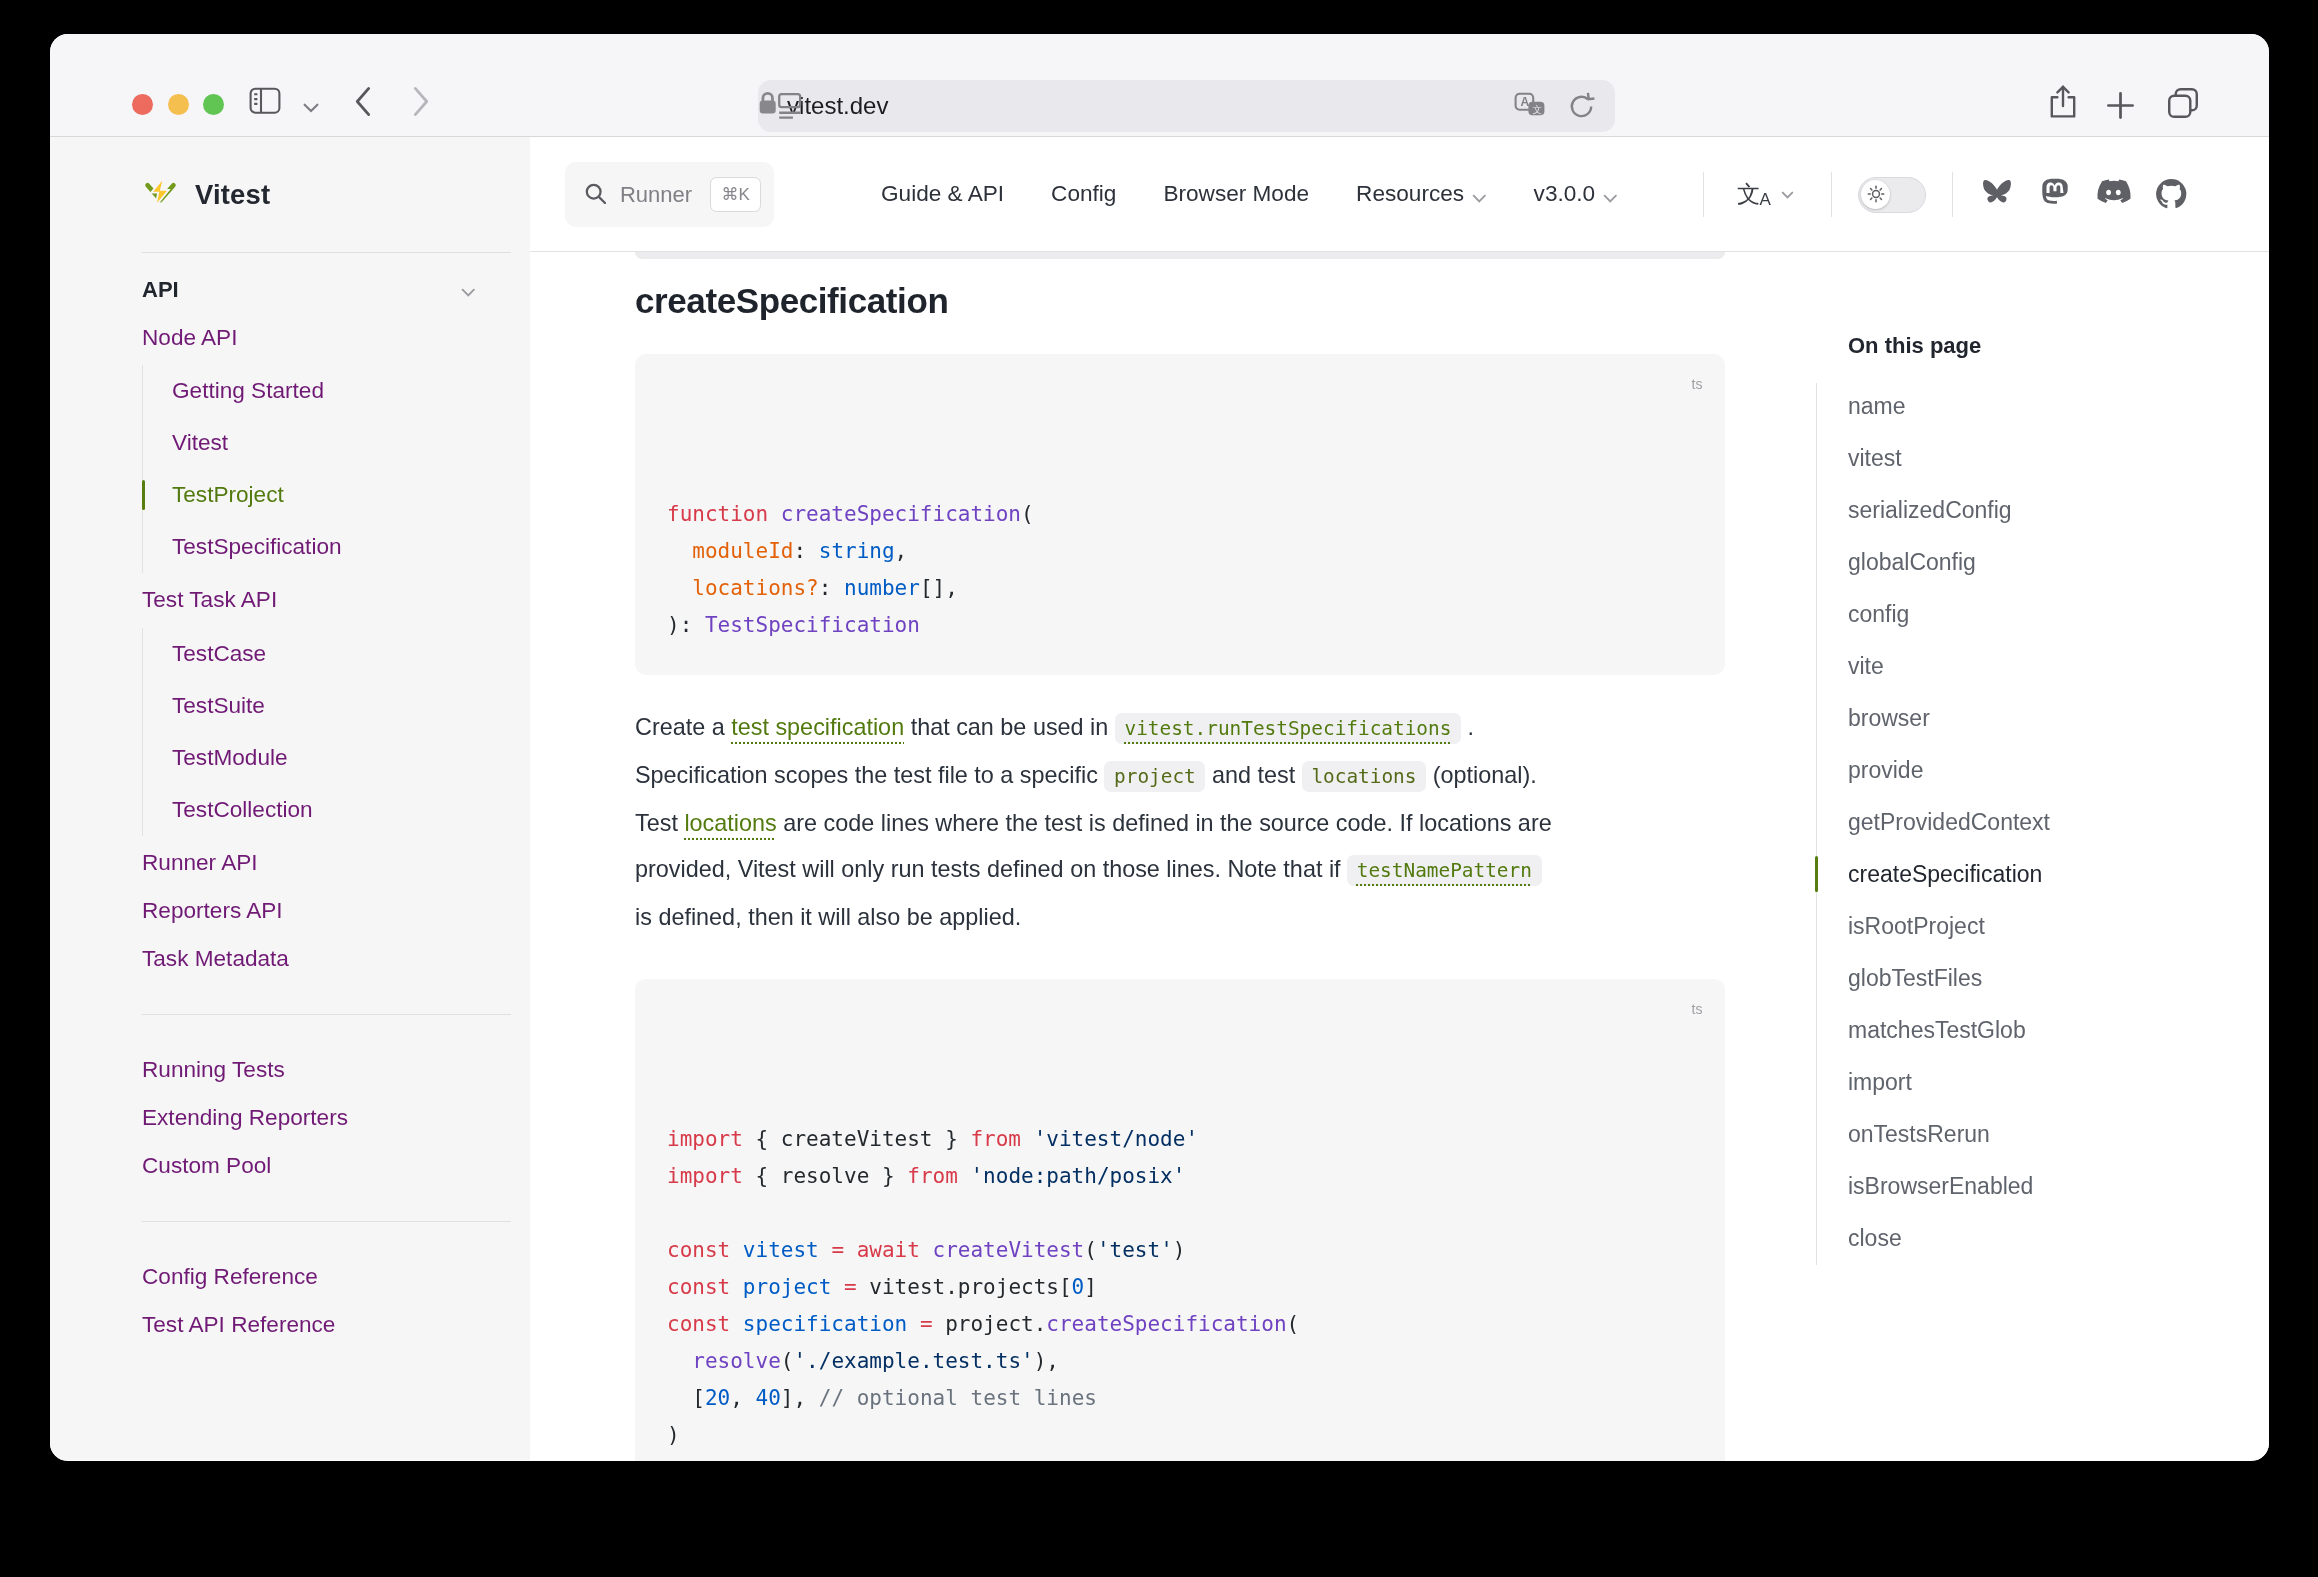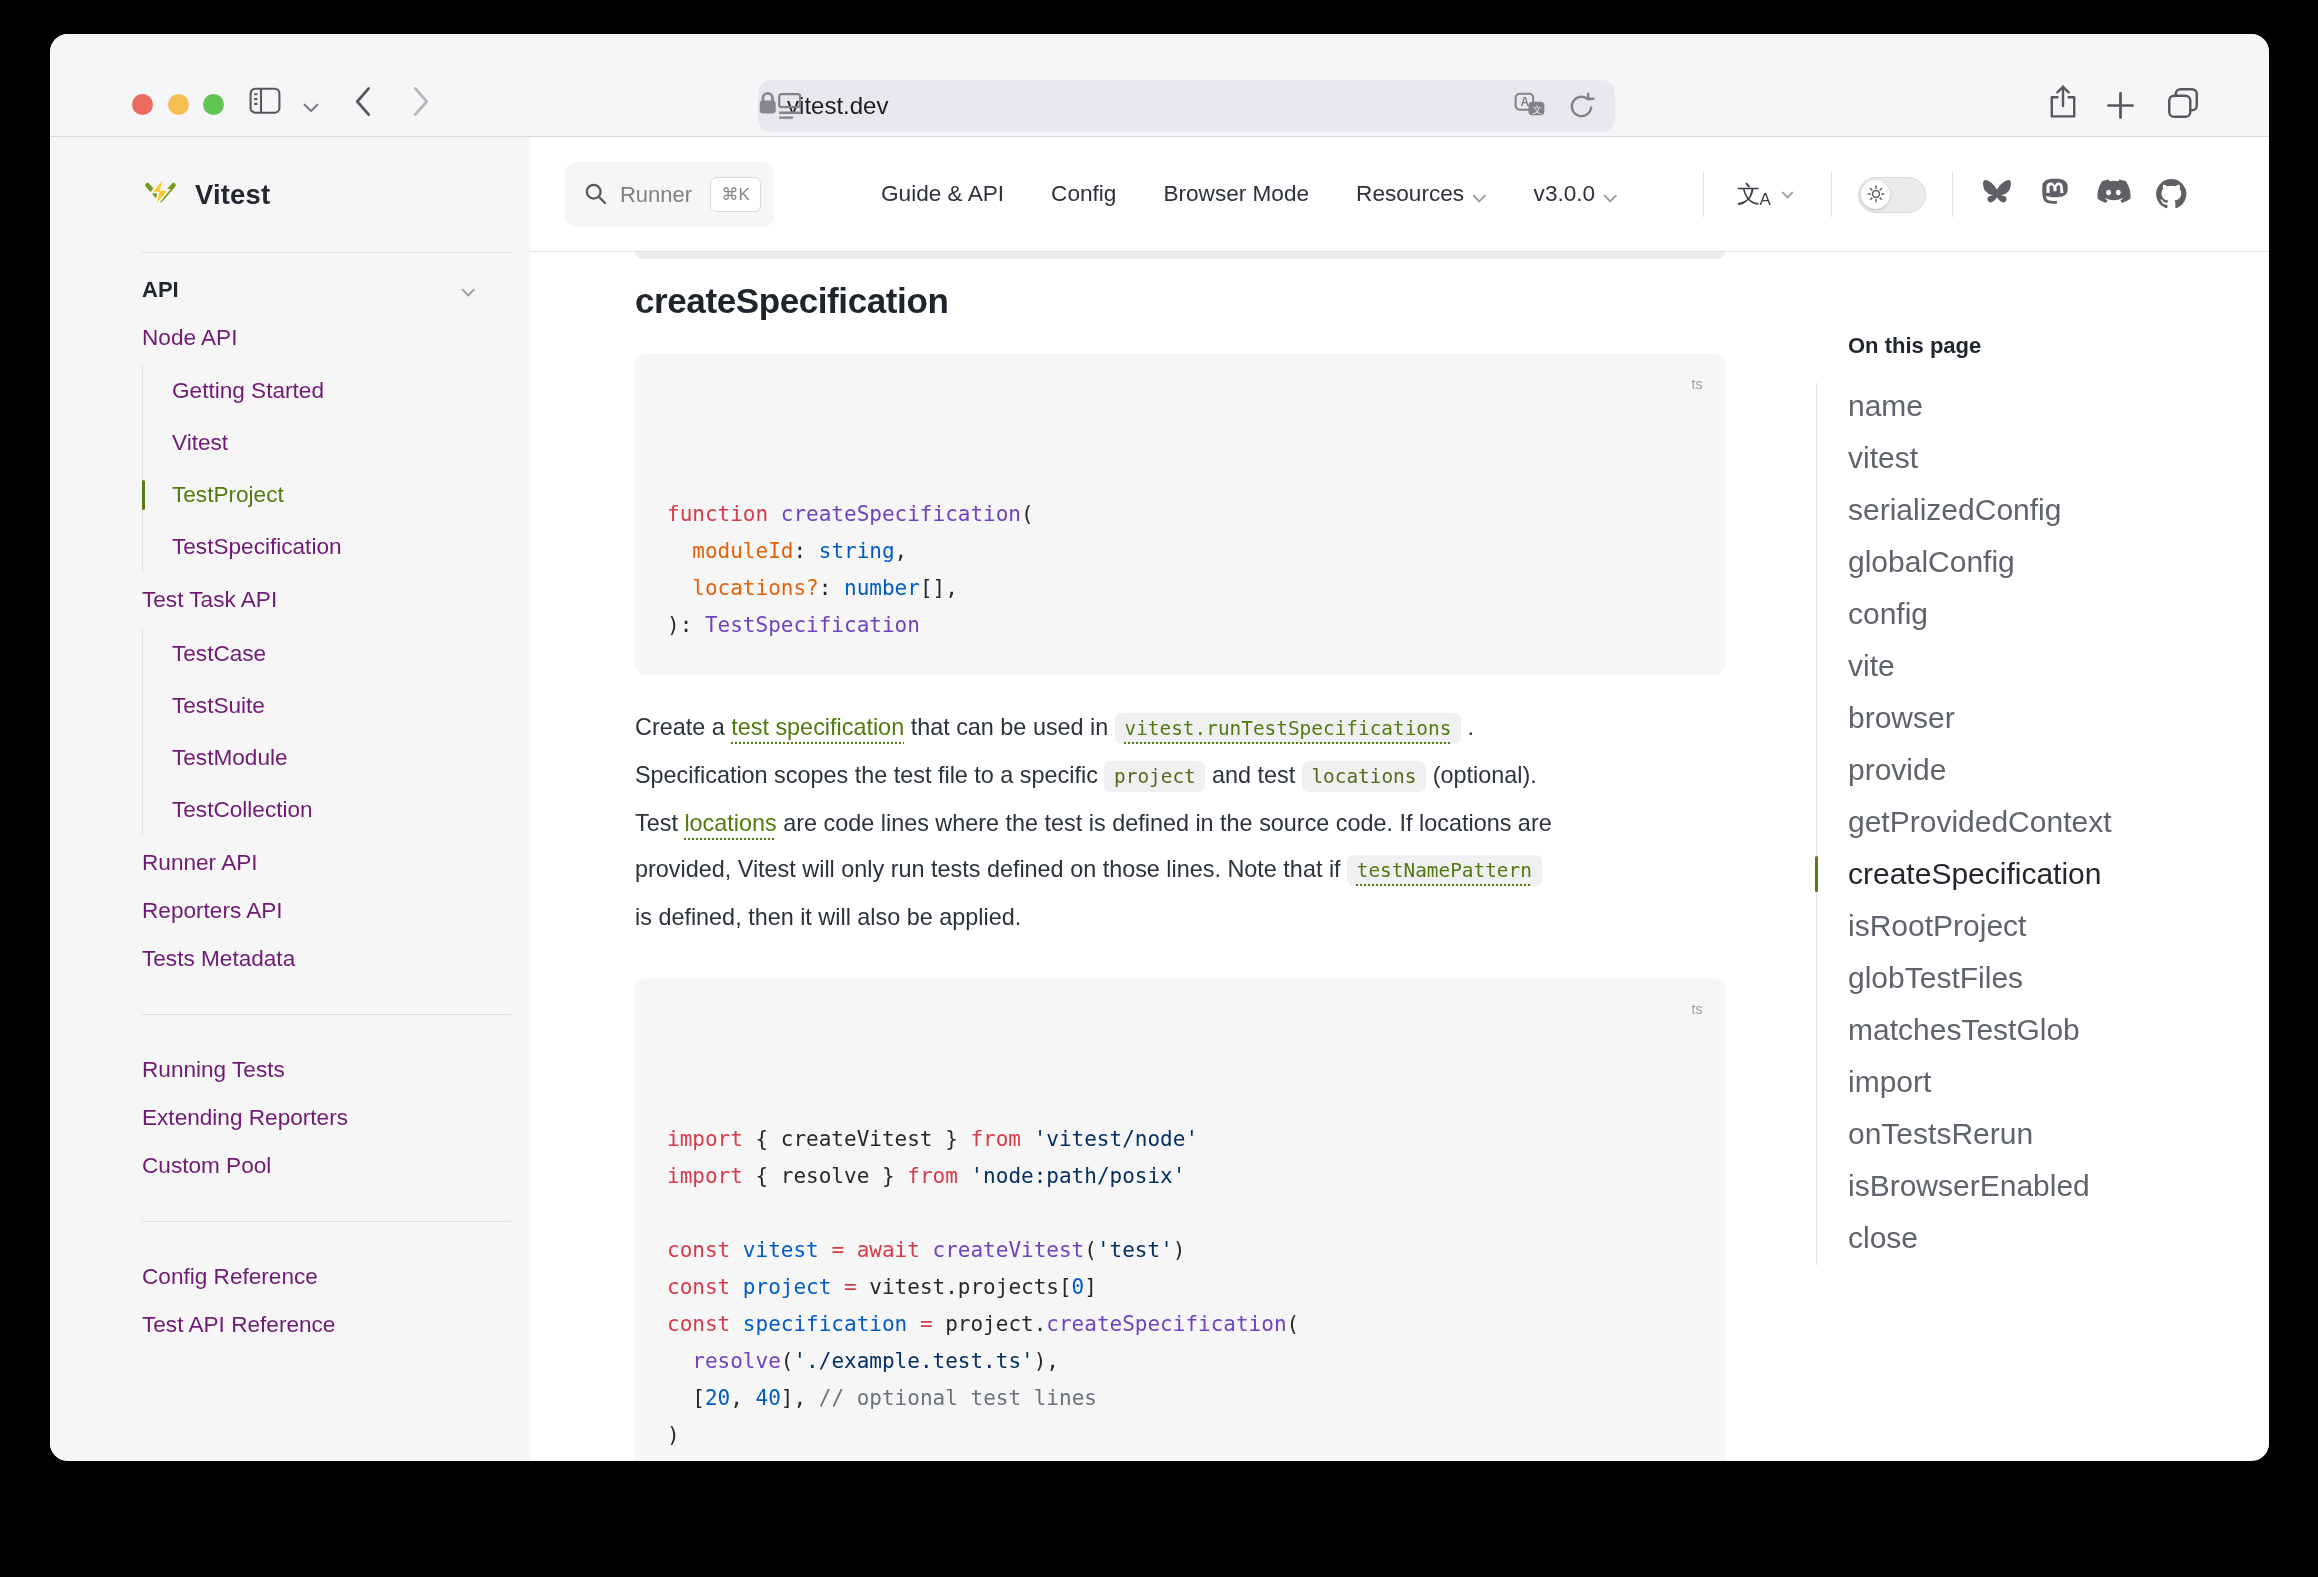--- a/index.html
+++ b/index.html
@@ -70,21 +70,21 @@
   .ilink{color:#527a0e;font-weight:500;text-decoration:underline dotted #527a0e;text-underline-offset:6.5px;text-decoration-thickness:1.6px}
   .ichip{font-family:"DejaVu Sans Mono",monospace;font-size:19.4px;background:#f0f0f2;border-radius:6.5px;padding:4px 9.7px;color:#546a18;white-space:nowrap}
   .ichip.ilink{color:#527a0e}
 
   
   .aside{position:absolute;left:1286px;top:0;width:450px}
   .vline{position:absolute;left:0;top:131px;width:0.8px;height:882px;background:#e2e2e3}
   .outline-marker{position:absolute;left:-0.8px;width:3.2px;height:36px;background:#577d10;border-radius:1.6px}
   .aside-title{position:absolute;left:32px;top:81px;font-size:22px;font-weight:700;color:#21262e}
   .outline-list{position:absolute;left:32px;top:128px;width:371px}
-  .outline-item{height:52px;display:flex;align-items:center;font-size:30px;color:#5f636b}
+  .outline-item{height:52px;display:flex;align-items:center;font-size:23px;color:#5f636b}
   .outline-item.active{color:#22272f;font-weight:500}
 </style>
 </head>
 <body>
 
 <div class="window">
 
   <div class="titlebar">
     <span class="tl red"></span>
     <span class="tl yellow"></span>
@@ -196,21 +196,21 @@
           </div>
           <div class="sb-item">Test Task API</div>
           <div class="sb-group">
             <div class="sb-item">TestCase</div>
             <div class="sb-item">TestSuite</div>
             <div class="sb-item">TestModule</div>
             <div class="sb-item">TestCollection</div>
           </div>
           <div class="sb-item">Runner API</div>
           <div class="sb-item">Reporters API</div>
-          <div class="sb-item">Tests Metadata</div>
+          <div class="sb-item">Task Metadata</div>
           <div class="sb-divider"></div>
           <div class="sb-item">Running Tests</div>
           <div class="sb-item">Extending Reporters</div>
           <div class="sb-item">Custom Pool</div>
           <div class="sb-divider"></div>
           <div class="sb-item">Config Reference</div>
           <div class="sb-item">Test API Reference</div>
         </div>
     </div>
 

